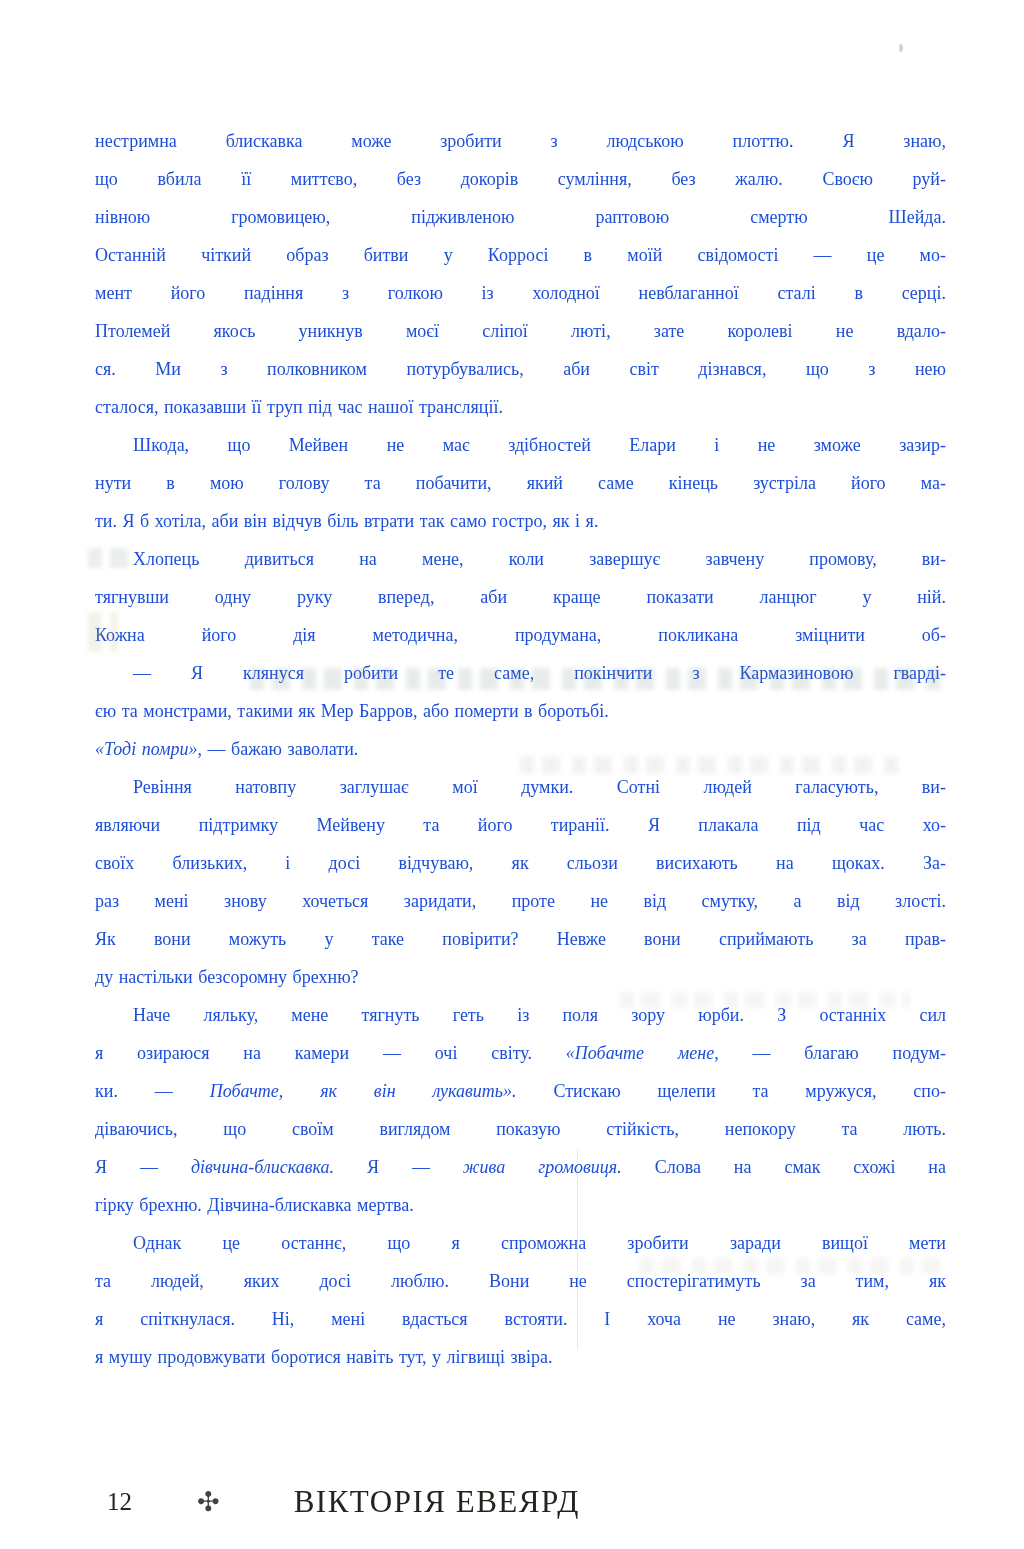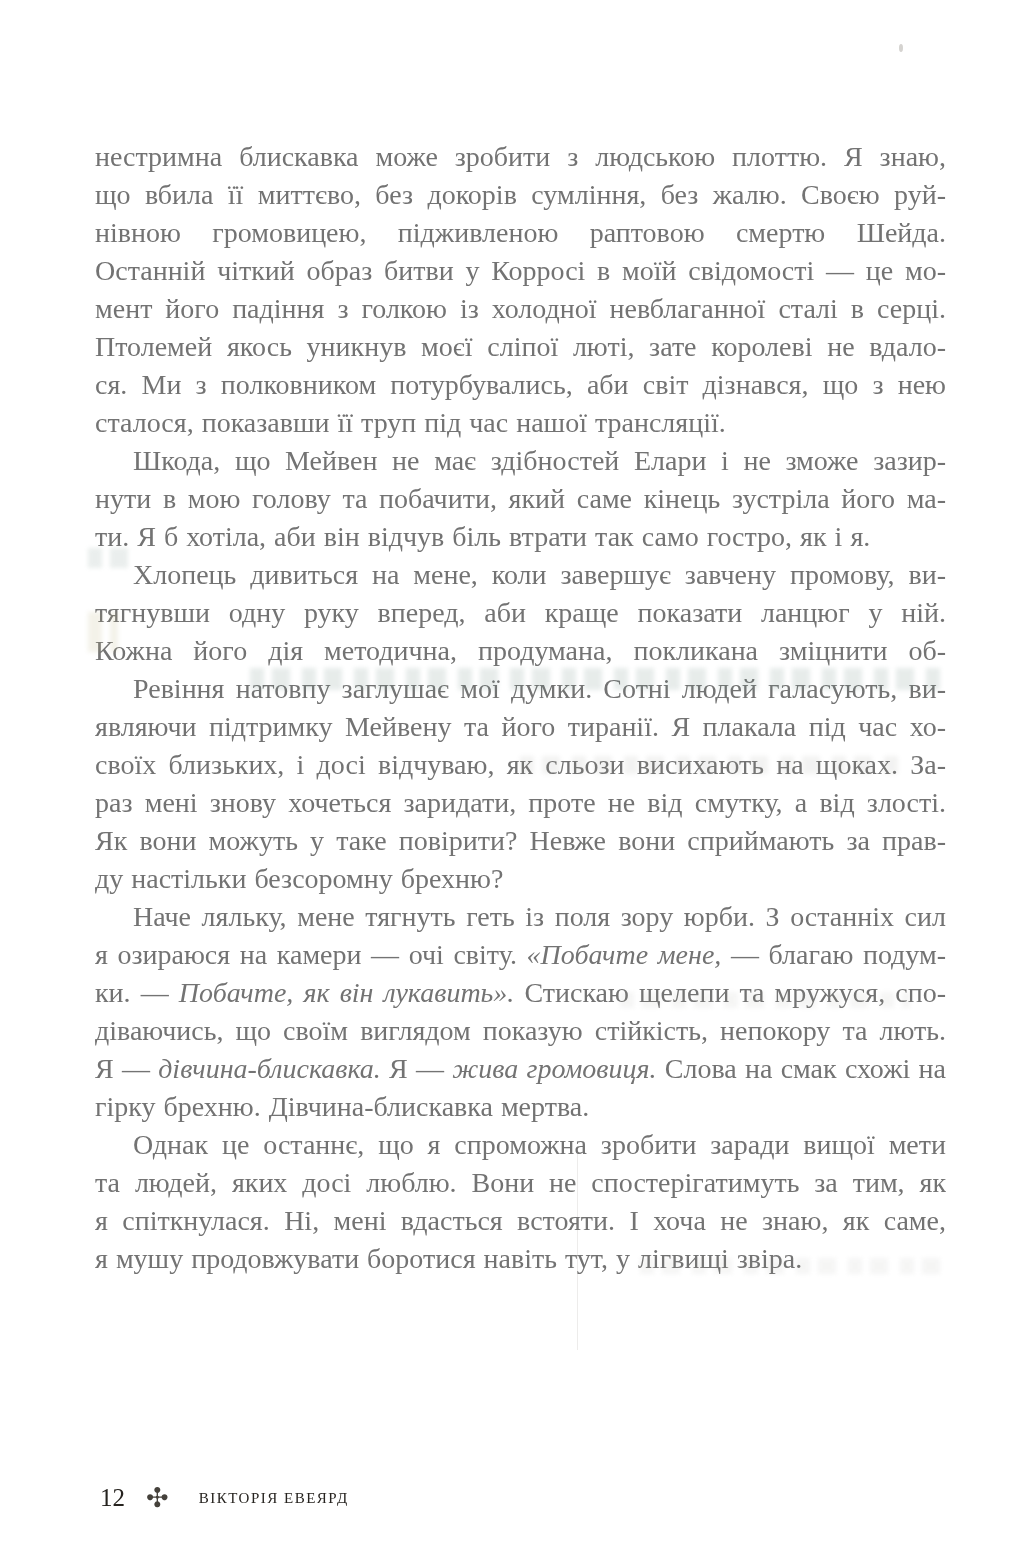--- a/index.html
+++ b/index.html
@@ -5,40 +5,40 @@
   html,body{margin:0;padding:0;}
   body{
     width:1024px;height:1549px;
     background:#ffffff;
     font-family:"Liberation Serif", serif;
     position:relative;overflow:hidden;
   }
   .page{position:absolute;inset:0;background:#ffffff;}
   
   .text-block{
-    position:absolute;left:95px;top:138px;width:851px;
-    color:#737373;font-size:28px;
+    position:absolute;left:95px;top:122px;width:851px;
+    color:#1d4ed8;font-size:18px;
   }
   .para{margin:0;}
   .line{
     line-height:38px;height:38px;overflow:hidden;
     text-align:justify;text-align-last:justify;
     word-spacing:1px;
   }
   .line.last{text-align-last:left;}
   .line.ind{text-indent:38px;}
   .line em{font-style:italic;}
   
   .footer{
-    position:absolute;left:100px;top:1484px;
-    display:flex;align-items:center;color:#26231f;
+    position:absolute;left:107px;top:1484px;
+    display:flex;align-items:center;color:#26231f;gap:44px;
   }
   .page-num{font-size:25px;width:46px;}
   .ornament{font-size:27px;color:#45413b;margin-right:30px;line-height:1;}
-  .author{font-size:15px;letter-spacing:1.5px;color:#26231f;}
+  .author{font-size:31px;letter-spacing:1.5px;color:#26231f;}
   
   .ghost{
     position:absolute;pointer-events:none;filter:blur(2px);
     background:repeating-linear-gradient(90deg,
       currentColor 0 14px, transparent 14px 22px,
       currentColor 22px 40px, transparent 40px 52px);
   }
   .g1{left:250px;top:668px;width:690px;height:22px;color:#6f8d85;opacity:.16;}
   .g2{left:88px;top:548px;width:46px;height:20px;color:#6f8d85;opacity:.14;}
   .g3{left:88px;top:612px;width:30px;height:40px;color:#b9b079;opacity:.16;}
@@ -74,20 +74,27 @@
         <div class="line ind"><span>Шкода, що Мейвен не має здібностей Елари і не зможе зазир-</span></div>
         <div class="line"><span>нути в мою голову та побачити, який саме кінець зустріла його ма-</span></div>
         <div class="line last"><span>ти. Я б хотіла, аби він відчув біль втрати так само гостро, як і я.</span></div>
       </div>
       <div class="para">
         <div class="line ind"><span>Хлопець дивиться на мене, коли завершує завчену промову, ви-</span></div>
         <div class="line"><span>тягнувши одну руку вперед, аби краще показати ланцюг у ній.</span></div>
         <div class="line"><span>Кожна його дія методична, продумана, покликана зміцнити об-</span></div>
       </div>
       <div class="para">
+        <div class="line ind"><span>— Я клянуся робити те саме, покінчити з Кармазиновою гварді-</span></div>
+        <div class="line last"><span>єю та монстрами, такими як Мер Барров, або померти в боротьбі.</span></div>
+      </div>
+      <div class="para">
+        <div class="line last"><em>«Тоді помри», </em><span>— бажаю заволати.</span></div>
+      </div>
+      <div class="para">
         <div class="line ind"><span>Ревіння натовпу заглушає мої думки. Сотні людей галасують, ви-</span></div>
         <div class="line"><span>являючи підтримку Мейвену та його тиранії. Я плакала під час хо-</span></div>
         <div class="line"><span>своїх близьких, і досі відчуваю, як сльози висихають на щоках. За-</span></div>
         <div class="line"><span>раз мені знову хочеться заридати, проте не від смутку, а від злості.</span></div>
         <div class="line"><span>Як вони можуть у таке повірити? Невже вони сприймають за прав-</span></div>
         <div class="line last"><span>ду настільки безсоромну брехню?</span></div>
       </div>
       <div class="para">
         <div class="line ind"><span>Наче ляльку, мене тягнуть геть із поля зору юрби. З останніх сил</span></div>
         <div class="line"><span>я озираюся на камери — очі світу. </span><em>«Побачте мене, </em><span>— благаю подум-</span></div>

